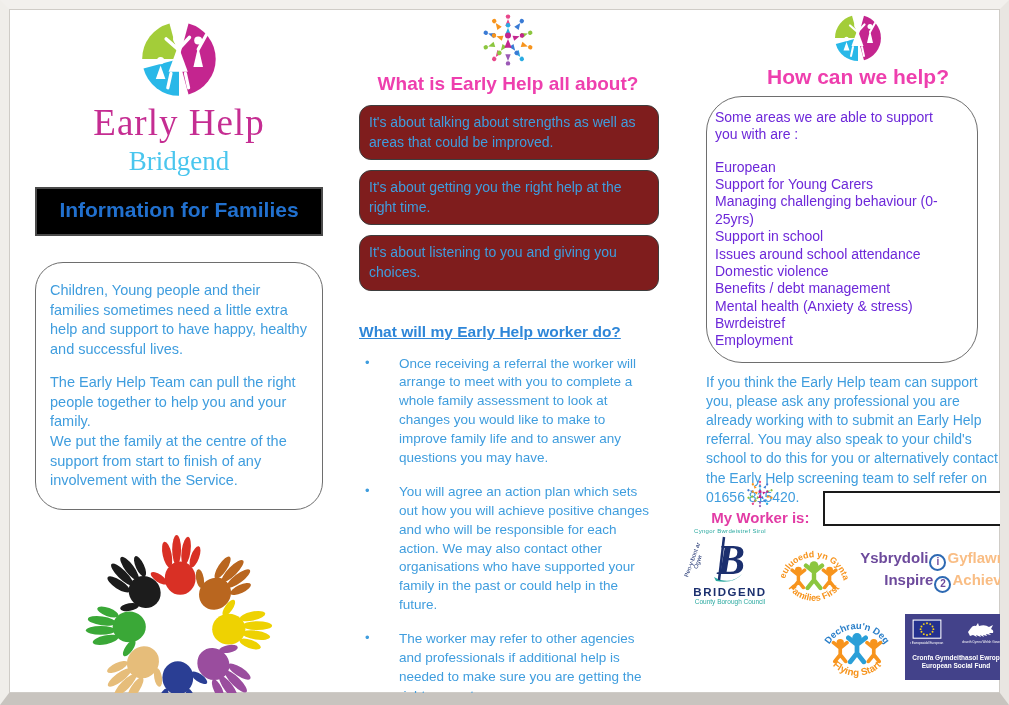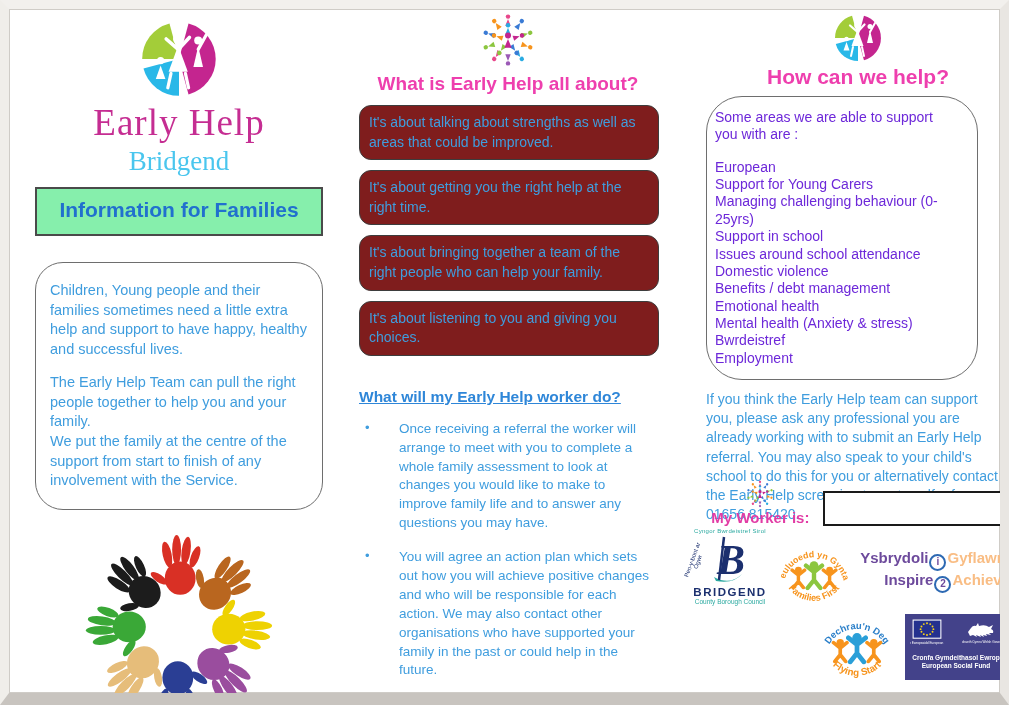--- a/index.html
+++ b/index.html
@@ -8,21 +8,21 @@
     box-shadow:0 0 0 1px #a19d97, inset 0 0 0 1px #cfccc7;overflow:hidden;}
   .col{position:absolute;top:0;}
   .col-left{left:24px;width:292px;text-align:center;}
   .col-mid{left:344px;width:310px;}
   .col-right{left:693px;width:312px;height:690px;}
 
   
   .brand-logo{width:80px;height:80px;margin:10px auto 0;display:block;}
   .brand-title{font-family:"Liberation Serif",serif;font-size:37px;color:#c52d92;margin-top:2px;letter-spacing:1px;}
   .brand-sub{font-family:"Liberation Serif",serif;font-size:27px;color:#4ac6ee;margin-top:2px;}
-  .banner{margin:10px 2px 0;border:2px solid #4a4a4a;background:#86efac;padding:9px 4px 12px;
+  .banner{margin:10px 2px 0;border:2px solid #4a4a4a;background:#000000;padding:9px 4px 12px;
     font-size:21px;font-weight:bold;color:#2170ce;text-align:center;}
   .intro-box{margin:26px 2px 0;border:1px solid #6e6e6e;border-radius:28px;padding:18px 14px;
     text-align:left;font-size:14.5px;line-height:1.35;color:#3f9dde;}
   .intro-box .p1{margin-bottom:14px;}
   .hands{display:block;margin:4px auto 0;width:252px;height:228px;}
 
   
   .pglobe-big{display:block;margin:2px auto 0;width:58px;height:58px;}
   .mid-heading{font-size:19px;font-weight:bold;color:#ee3fae;text-align:center;margin-top:4px;}
   .about-box{margin:10px 4px 0 6px;border:1.6px solid #3d3d3d;border-radius:12px;background:#7f1d1d;
@@ -150,21 +150,20 @@
     </svg>
   </div>
 
   <div class="col col-mid">
     <svg class="pglobe-big">
         <use href="#pglobe"></use>
       </svg>
     <div class="mid-heading">What is Early Help all about?</div>
     <div class="about-box">It's about talking about strengths as well as areas that could be improved.</div>
     <div class="about-box">It's about getting you the right help at the right time.</div>
-    <div class="about-box">It's about bringing together a team of the right people who can help your family.</div>
     <div class="about-box">It's about listening to you and giving you choices.</div>
     <div class="worker-heading">What  will my Early Help worker do?</div>
     <div class="bullets">
       <div class="bullet-row">
         <span class="bullet-dot">•</span>
         <span class="bullet-text">Once receiving a referral the worker will arrange to meet with you to complete a whole family  assessment to look at changes you would like to make to improve family life and to answer any questions you may have.</span>
       </div>
       <div class="bullet-row">
         <span class="bullet-dot">•</span>
         <span class="bullet-text">You will agree an action plan which sets out how you will achieve positive changes and who will be responsible for each action. We may also contact other organisations who have supported your family in the past or could help in the future.</span>
@@ -183,21 +182,20 @@
     <div class="right-heading">How can we help?</div>
     <div class="support-box">
       <div class="support-intro">Some areas we are able to support you with are :</div>
       <div class="support-item">European</div>
       <div class="support-item">Support for Young Carers</div>
       <div class="support-item">Managing challenging behaviour (0-25yrs)</div>
       <div class="support-item">Support in school</div>
       <div class="support-item">Issues around school attendance</div>
       <div class="support-item">Domestic violence</div>
       <div class="support-item">Benefits / debt management</div>
-      <div class="support-item">Emotional health</div>
       <div class="support-item">Mental health (Anxiety &amp; stress)</div>
       <div class="support-item">Bwrdeistref</div>
       <div class="support-item">Employment</div>
     </div>
     <div class="referral">If you think the Early Help team can support you, please ask any professional you are already working with to submit an Early Help referral. You may also speak to your child's school to do this for you or alternatively contact the Early Help screening team to self refer on 01656 815420.</div>
 
     <div class="myworker">
       <div class="mw-left">
         <svg class="mw-globe">
             <use href="#pglobe"></use>

